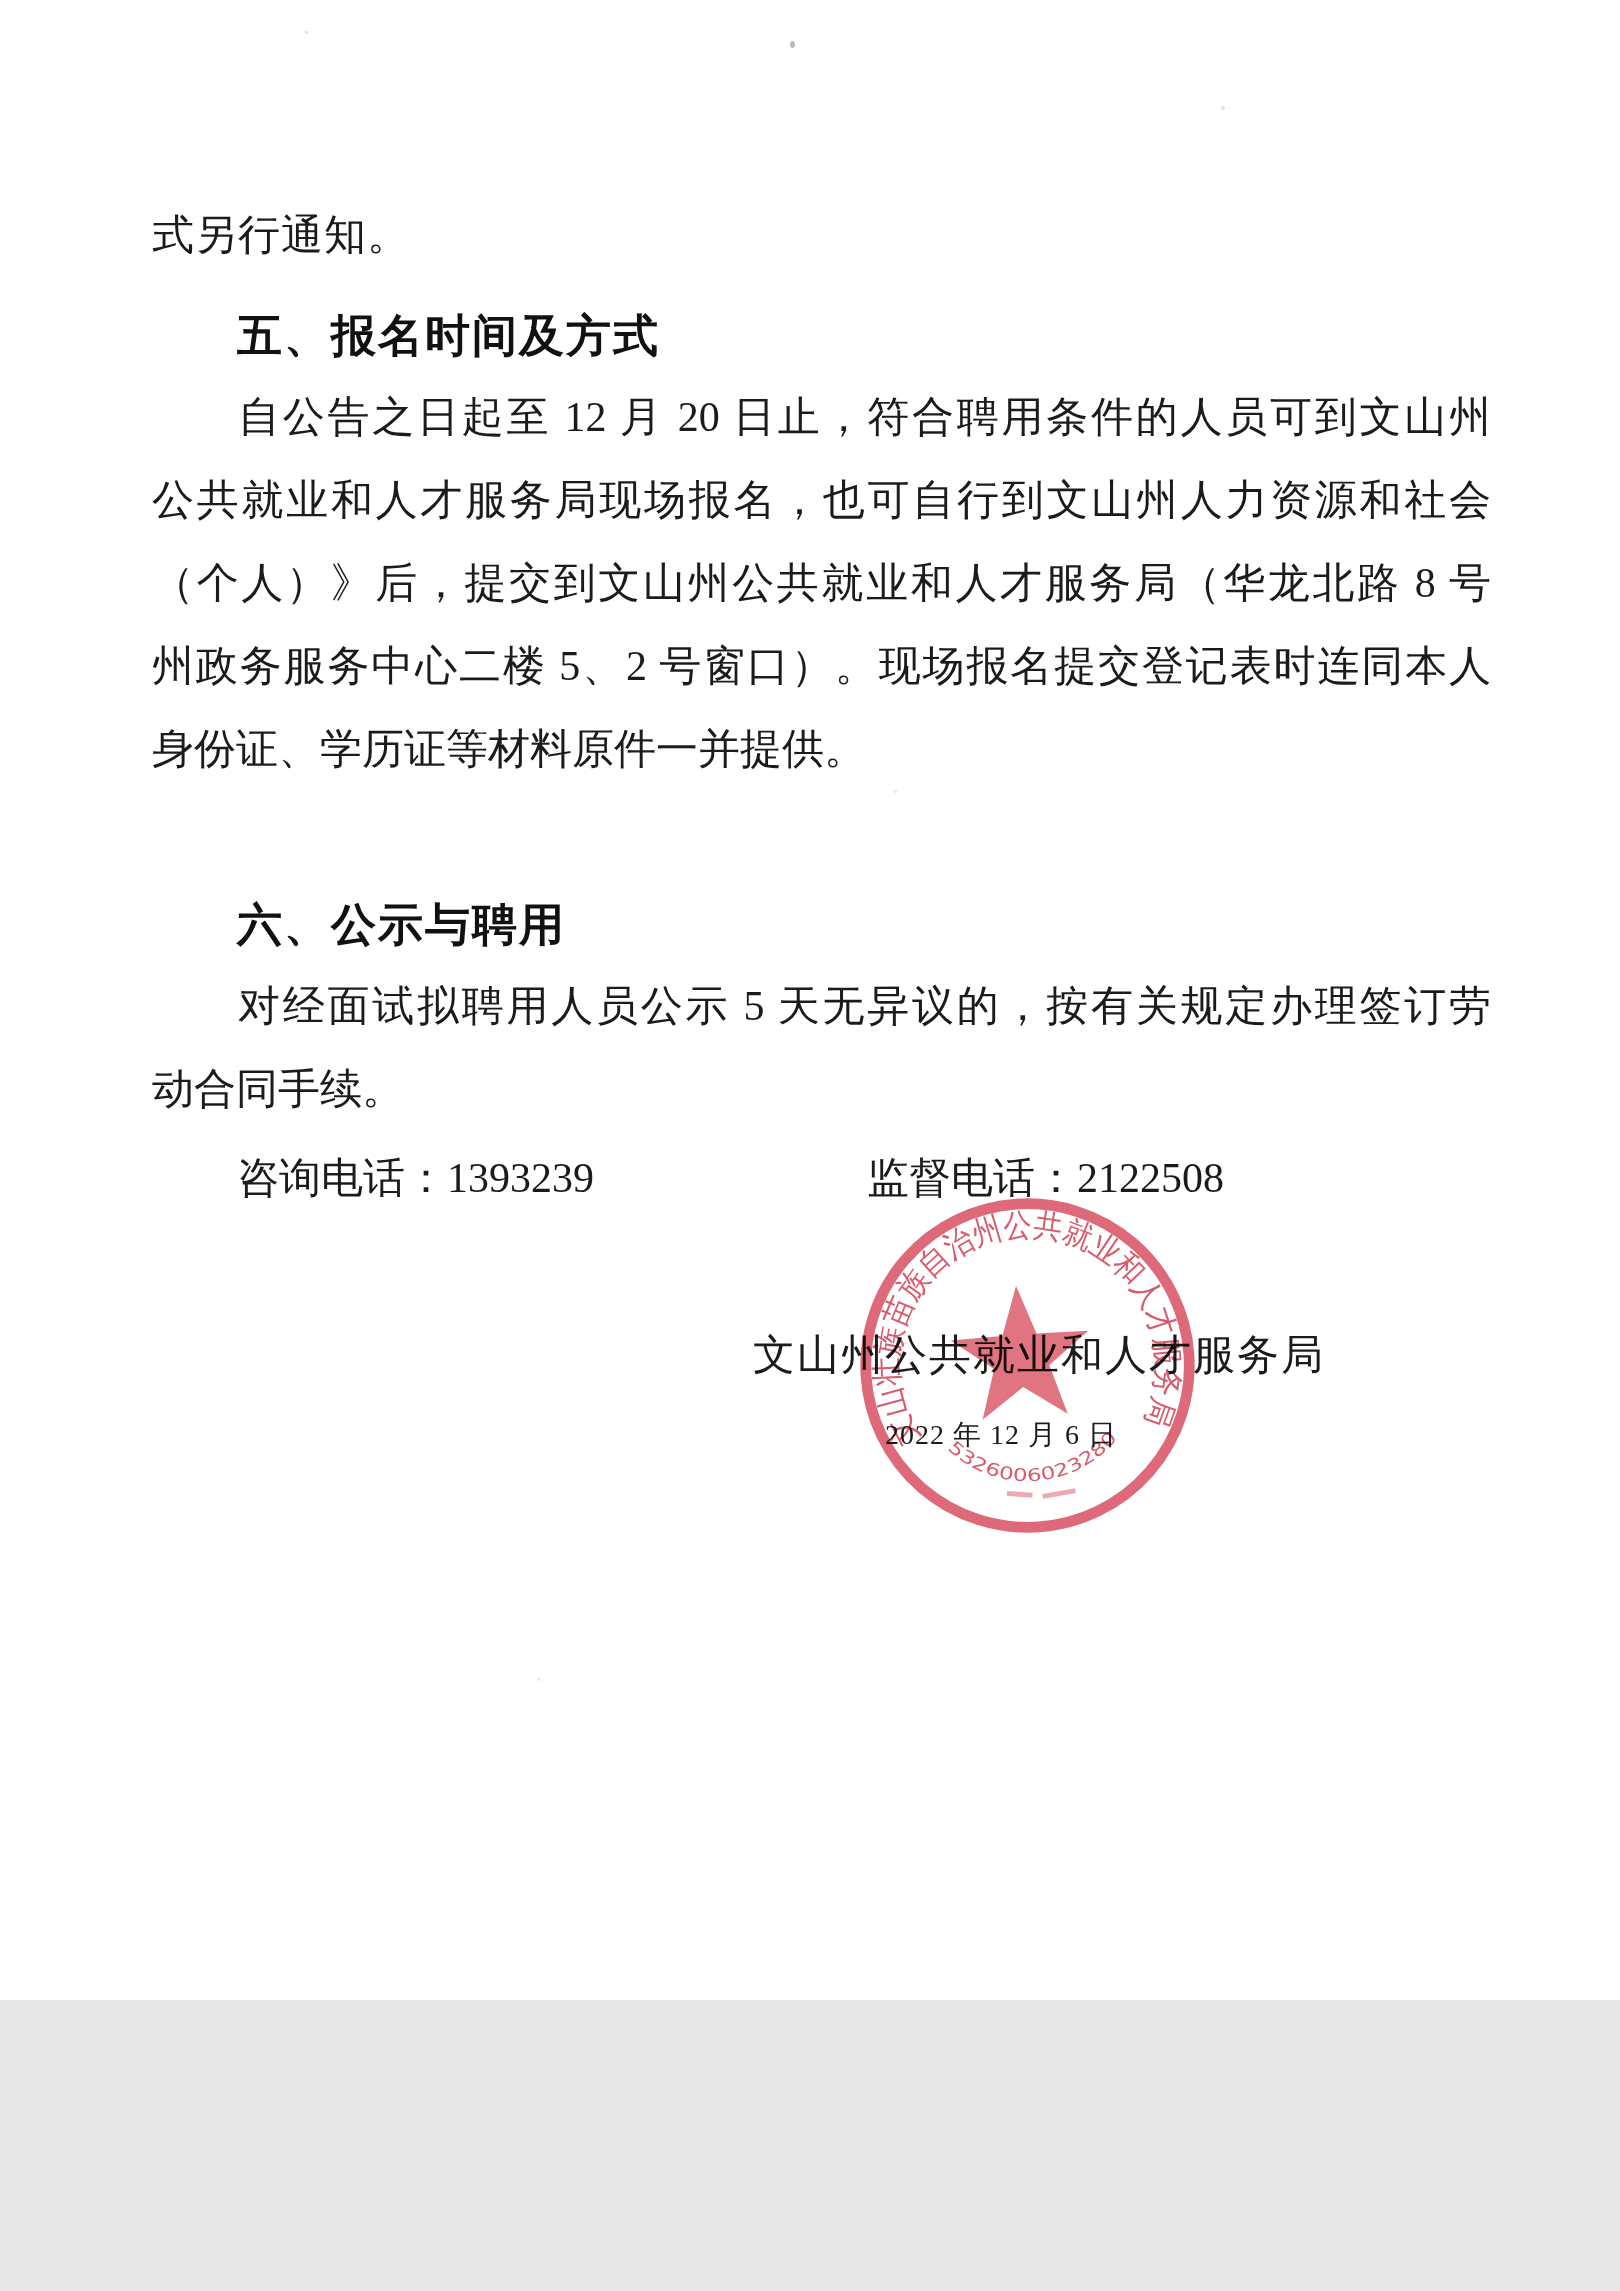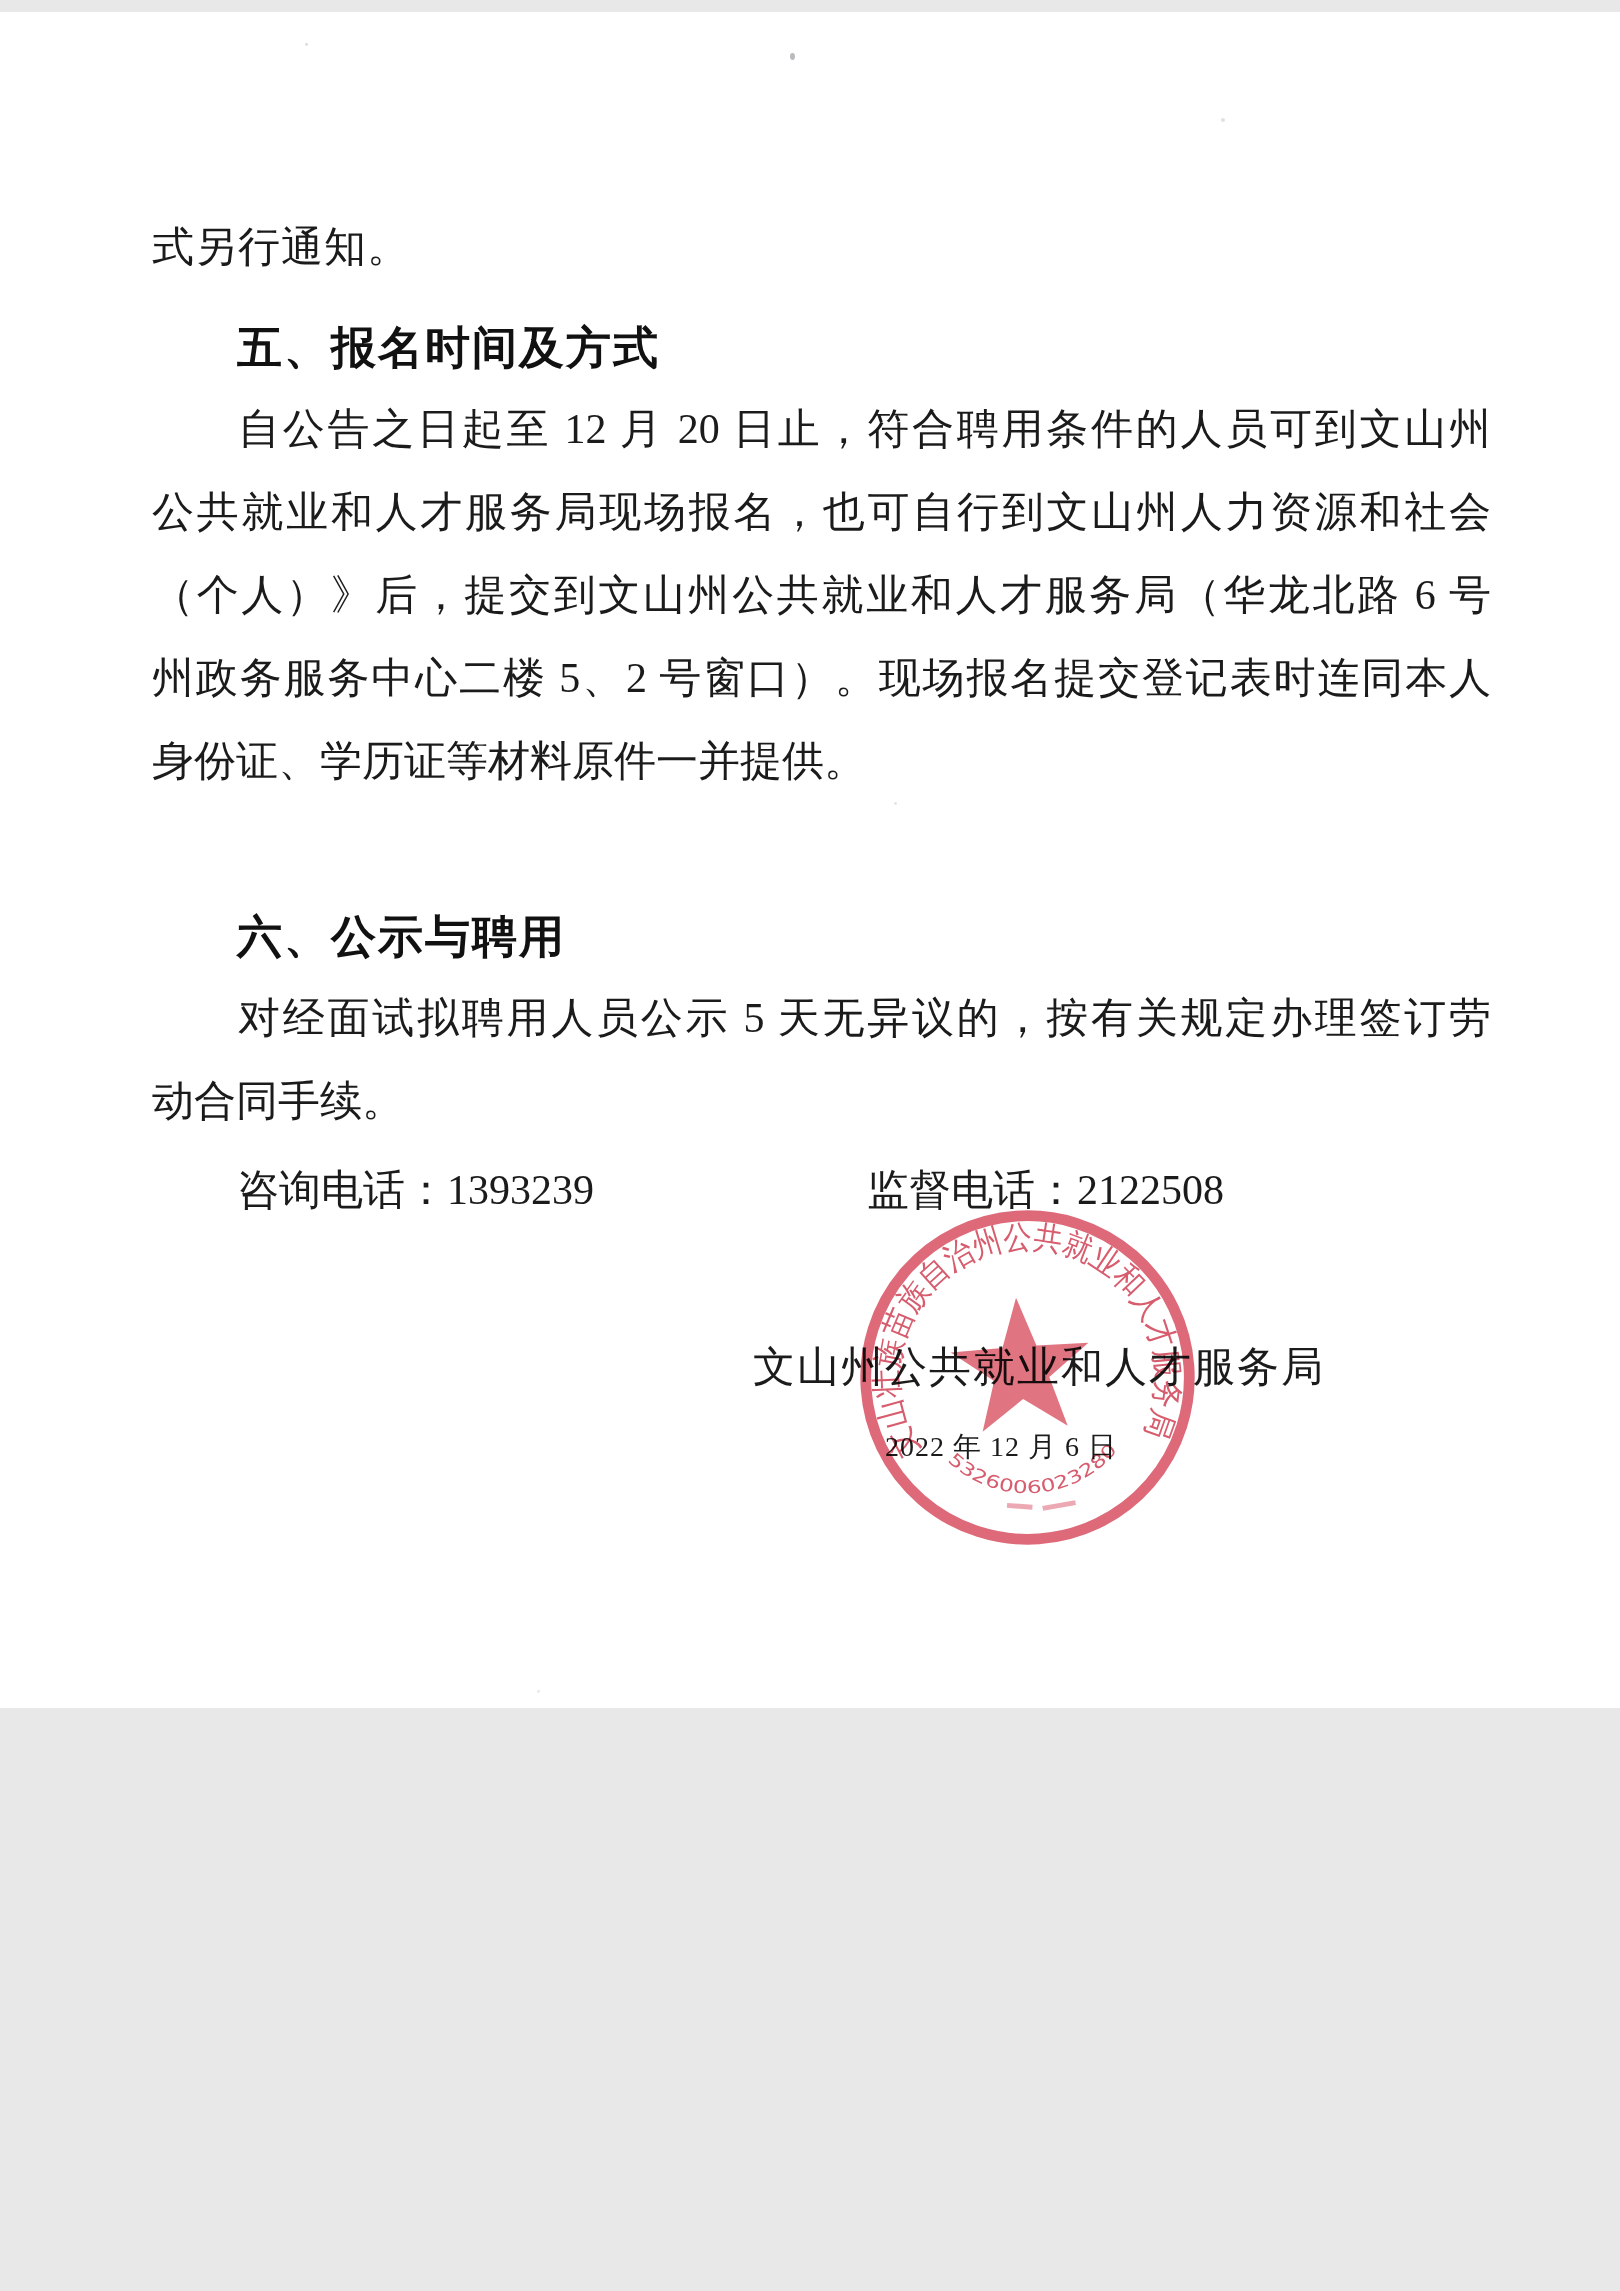--- a/index.html
+++ b/index.html
@@ -1,19 +1,19 @@
 <!DOCTYPE html>
 <html><head>
 <meta charset="utf-8">
 <style>
   html,body{margin:0;padding:0;background:#e8e8e8;}
   .page{
     position:relative;
-    width:1620px;height:1696px;
-    margin:12px auto;
+    width:1620px;height:2000px;
+    margin:0 auto;
     background:#ffffff;
     overflow:hidden;
     font-family:"Liberation Serif", serif;
     color:#1b1b1b;
     text-decoration:underline;
   }
   .bodytext{font-size:42px;line-height:51px;letter-spacing:1px;white-space:nowrap;}
   .parablock{position:absolute;left:152px;width:1339px;}
   .pline{
     font-size:42px;
@@ -64,21 +64,21 @@
 
 <div class="page">
 
   <div class="bodytext" style="position:absolute;left:152px;top:210px;">式另行通知。</div>
 
   <div class="heading" style="top:309px;">五、报名时间及方式</div>
 
   <div class="parablock" style="top:376px;">
     <div class="pline just ind">自公告之日起至 12 月 20 日止，符合聘用条件的人员可到文山州</div>
     <div class="pline just">公共就业和人才服务局现场报名，也可自行到文山州人力资源和社会</div>
-    <div class="pline just">（个人）》后，提交到文山州公共就业和人才服务局（华龙北路 6 号</div>
+    <div class="pline just">（个人）》后，提交到文山州公共就业和人才服务局（华龙北路 8 号</div>
     <div class="pline just">州政务服务中心二楼 5、2 号窗口）。现场报名提交登记表时连同本人</div>
     <div class="pline">身份证、学历证等材料原件一并提供。</div>
   </div>
 
   <div class="heading" style="top:898px;">六、公示与聘用</div>
 
   <div class="parablock" style="top:965px;">
     <div class="pline just ind">对经面试拟聘用人员公示 5 天无异议的，按有关规定办理签订劳</div>
     <div class="pline">动合同手续。</div>
   </div>

